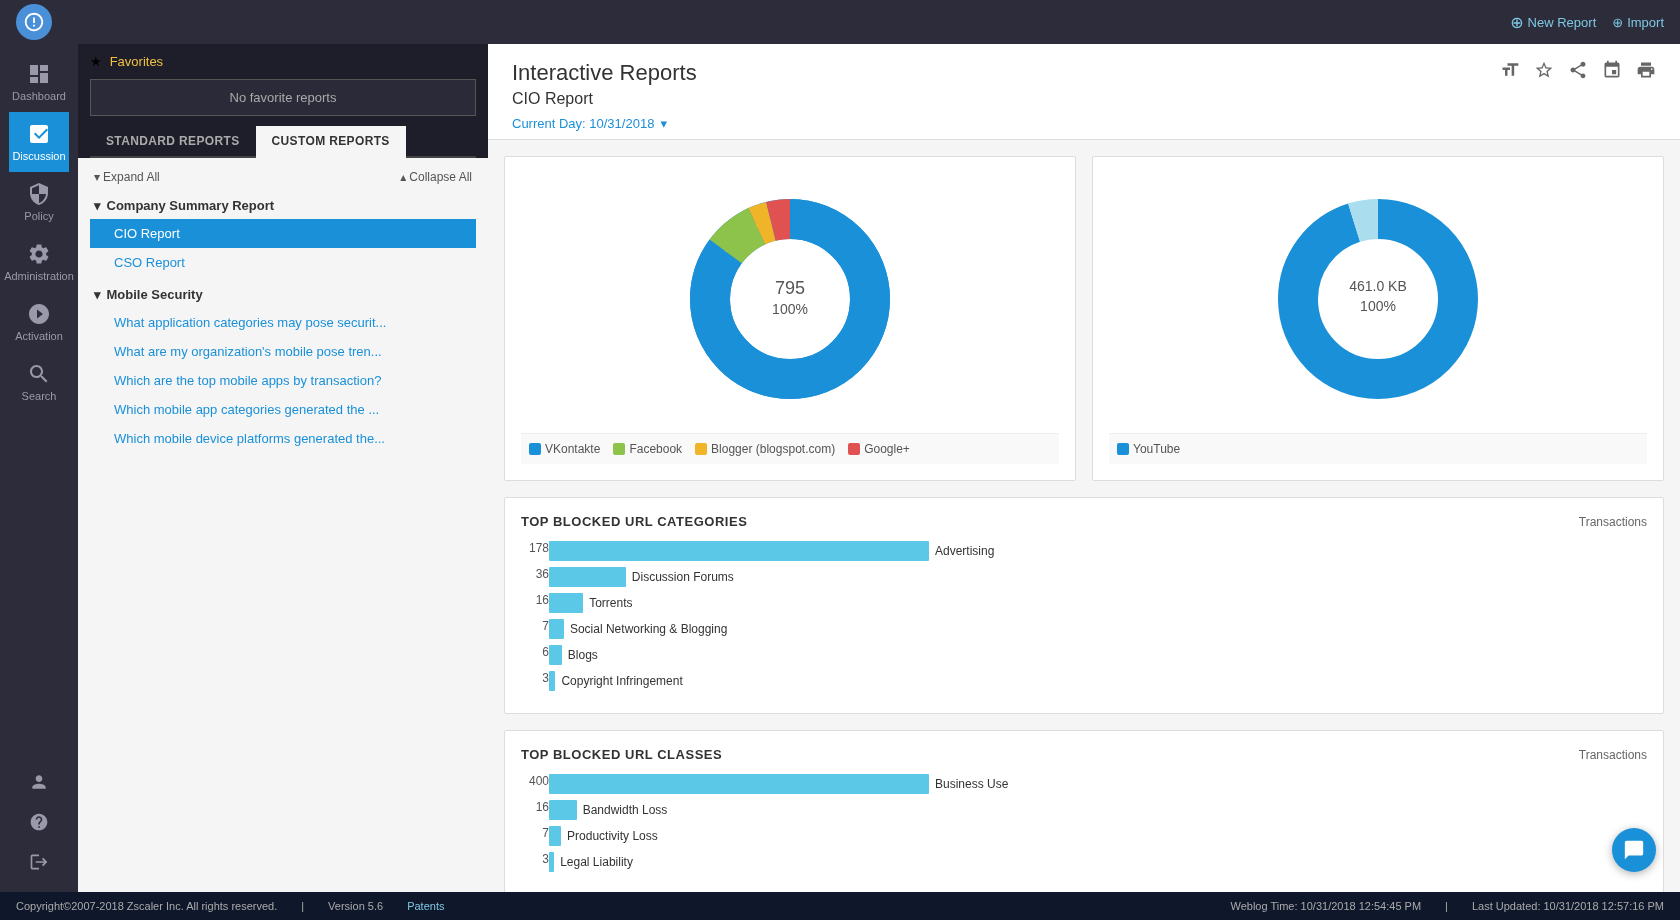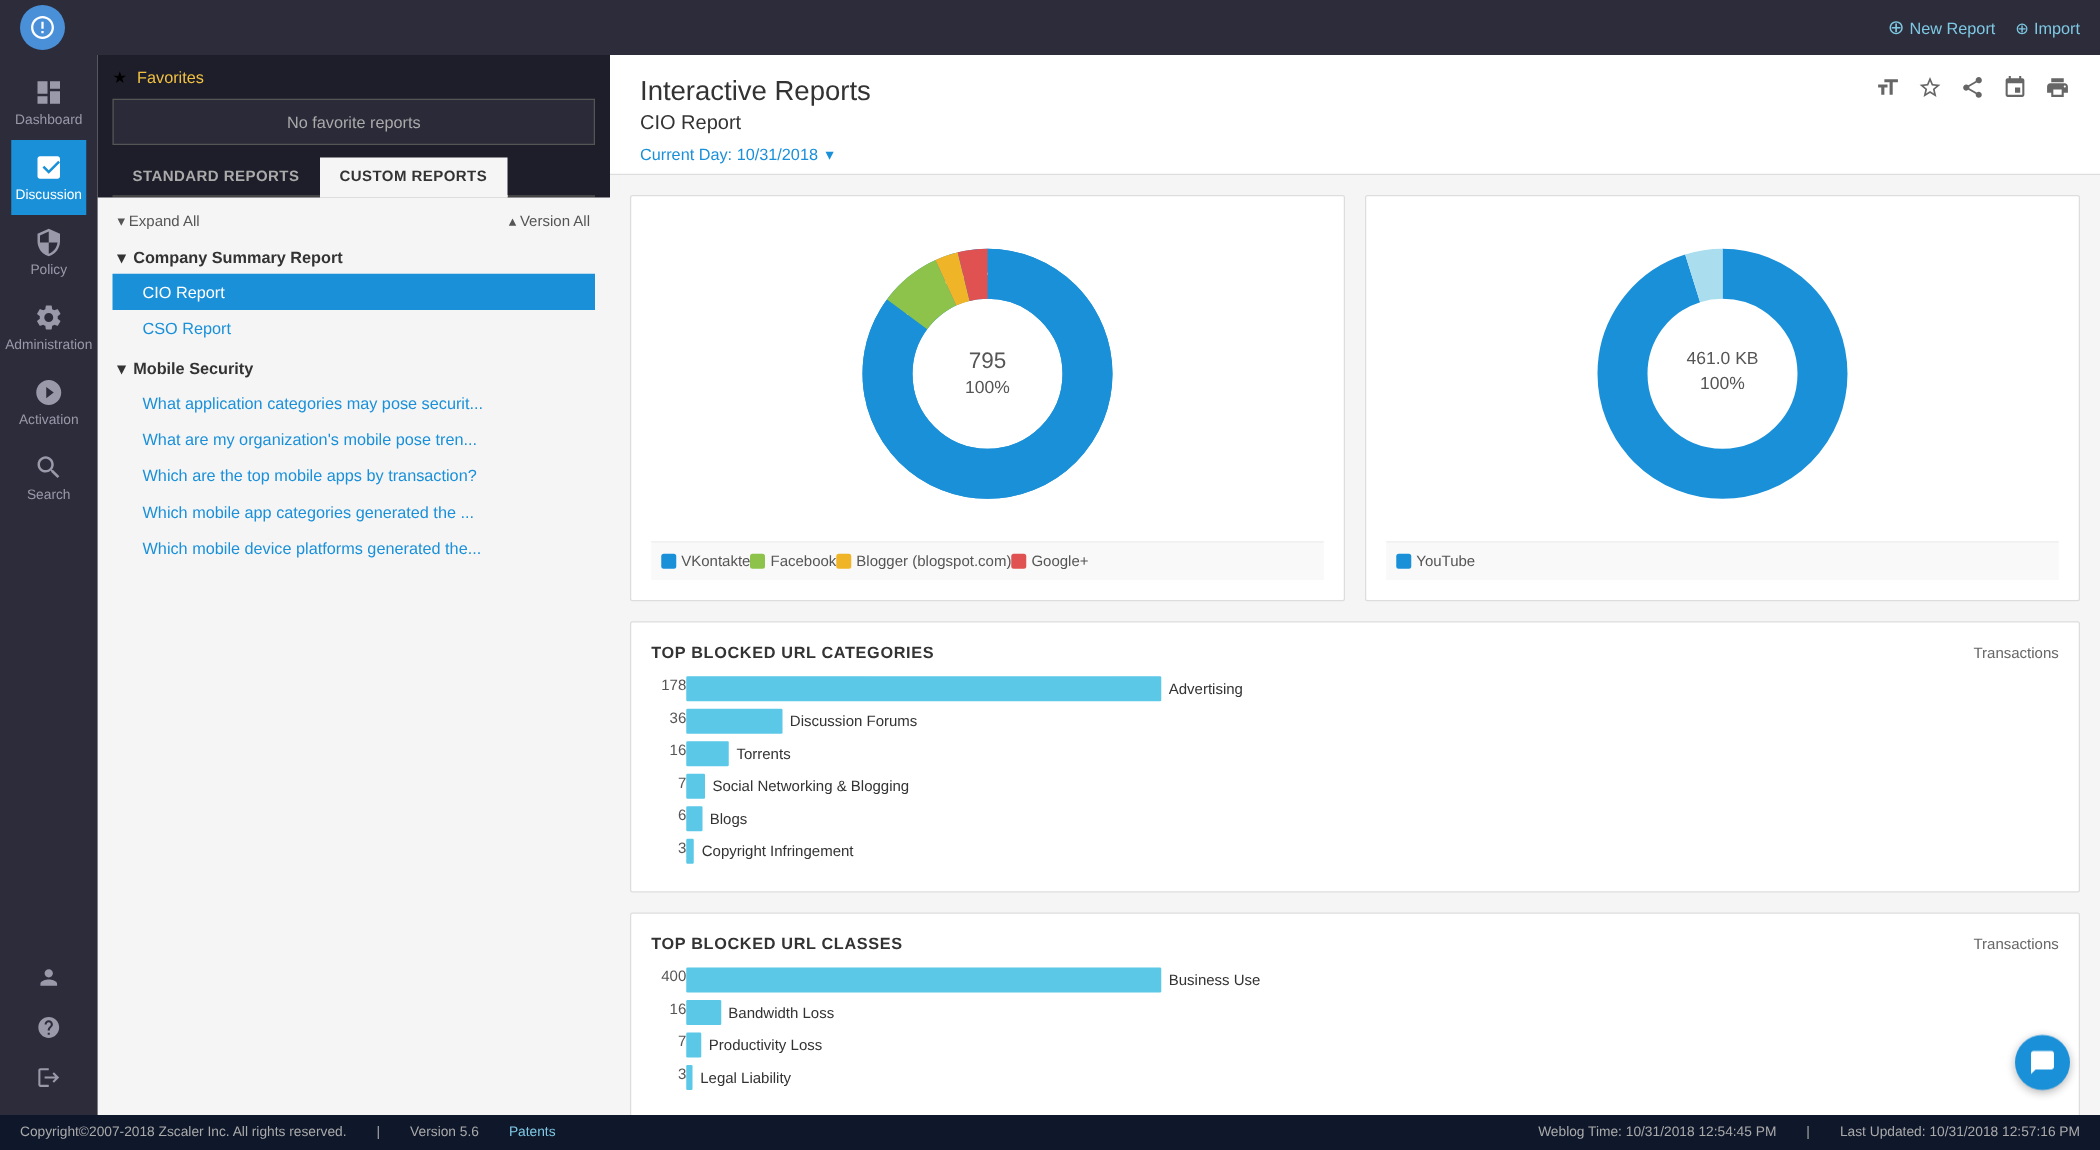--- a/index.html
+++ b/index.html
@@ -235,21 +235,21 @@
     .donut-container {
       display: flex;
       justify-content: center;
       align-items: center;
       flex: 1;
       padding: 16px 0;
     }
     .chart-legend {
       display: flex;
       flex-wrap: wrap;
-      gap: 0;
+      gap: 13px;
       padding: 8px;
       background: #f9f9f9;
       border-top: 1px solid #eee;
       margin-top: 8px;
       font-size: 12px;
     }
     .legend-item {
       display: flex;
       align-items: center;
       gap: 4px;
@@ -454,21 +454,21 @@
       <button class="tab-btn active">CUSTOM REPORTS</button>
     </div>
     <div class="reports-list-area">
       <div class="expand-collapse-row">
         <button class="expand-collapse-btn">
           <span>▾</span>
           <span>Expand All</span>
         </button>
         <button class="expand-collapse-btn">
           <span>▴</span>
-          <span>Version All</span>
+          <span>Collapse All</span>
         </button>
       </div>
 
       <div class="report-group">
         <div class="report-group-header">
           <span>▾</span>
           <span>Company Summary Report</span>
         </div>
         <div class="report-item active">
           <span>CIO Report</span>

